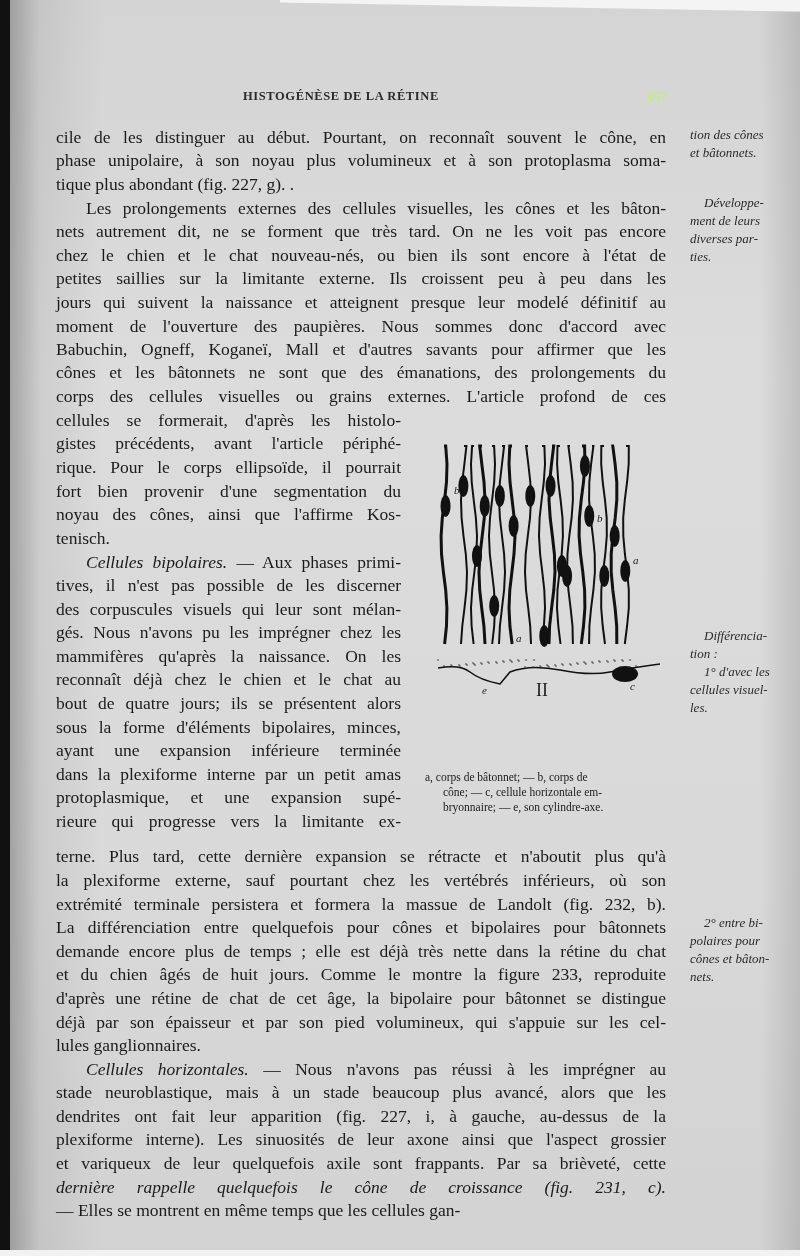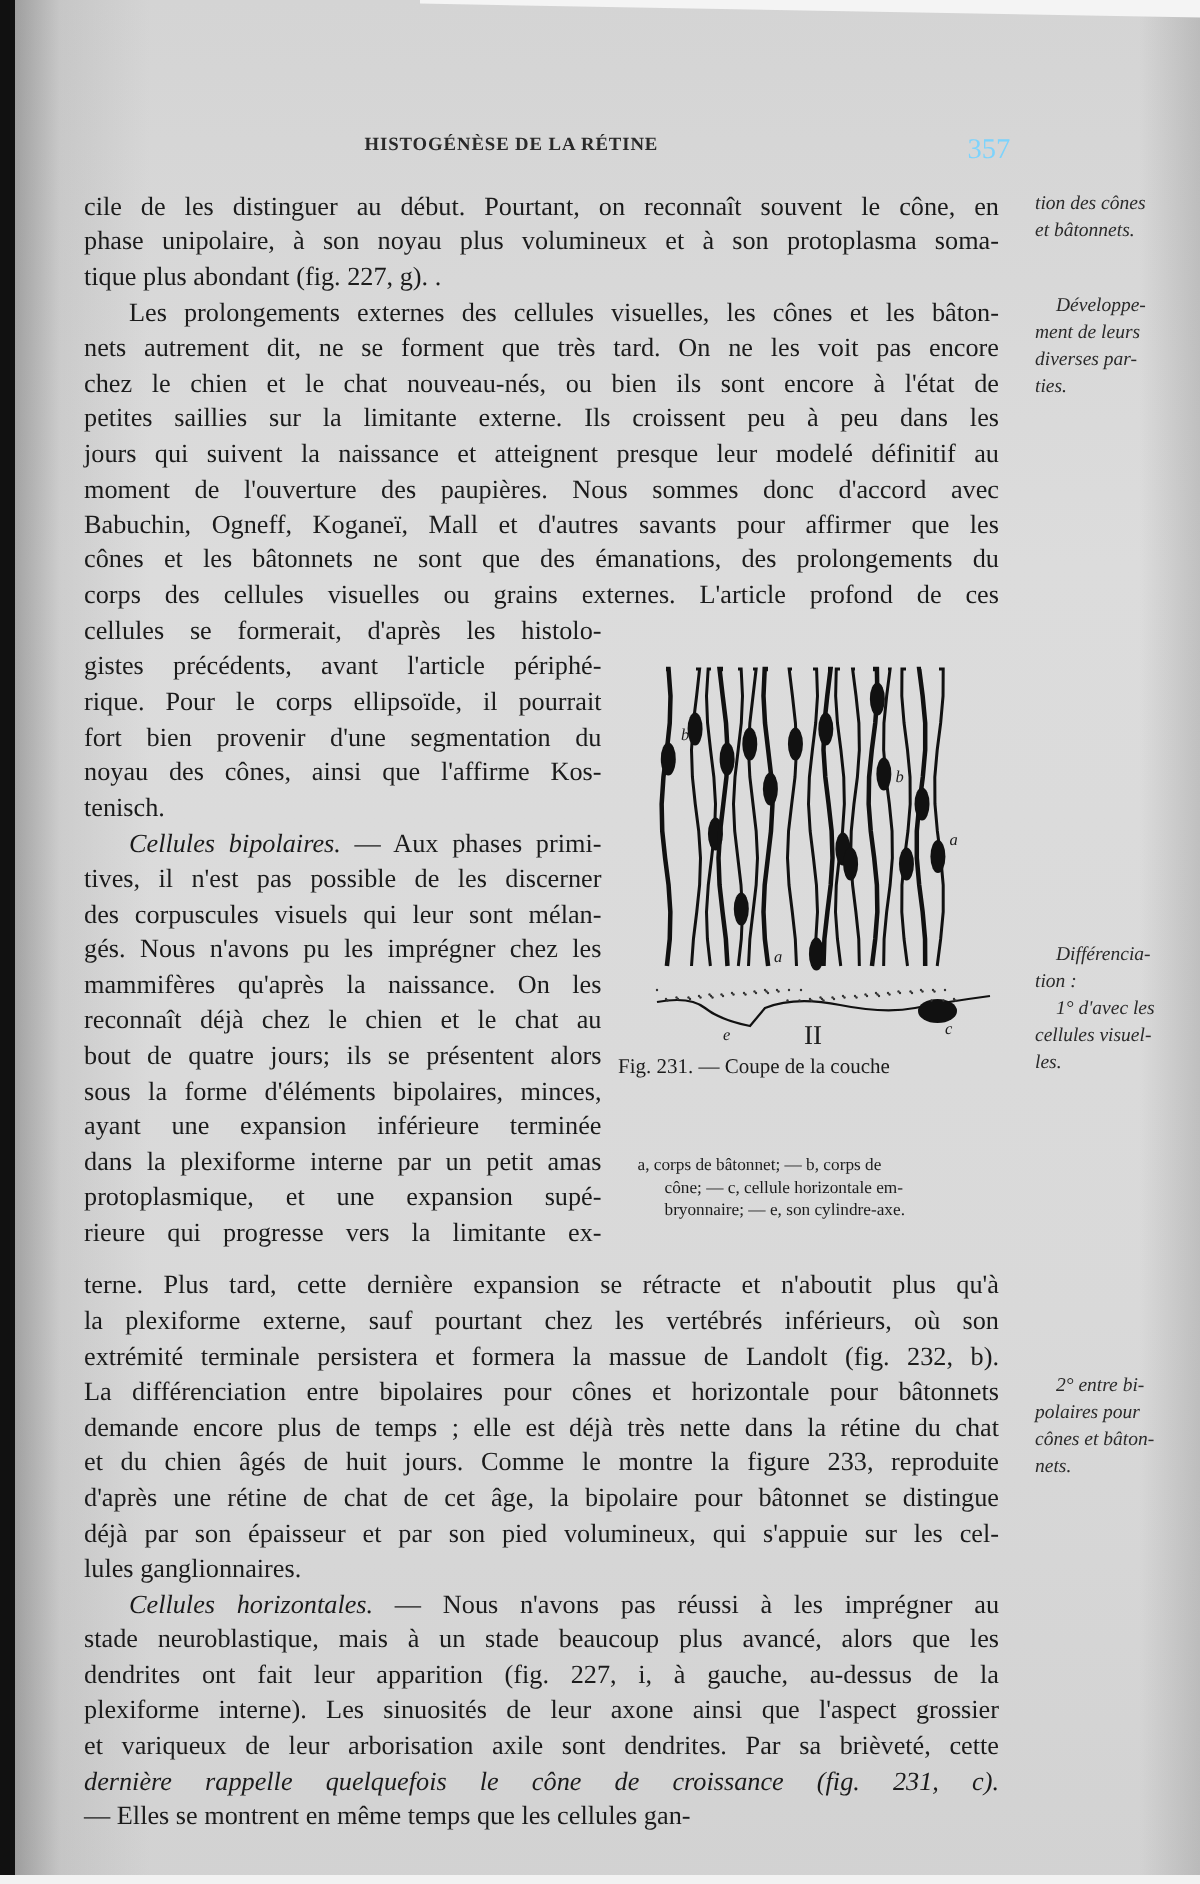--- a/index.html
+++ b/index.html
@@ -21,21 +21,21 @@
     background: #f4f4f4;
     clip-path: polygon(0 0, 100% 0, 100% 100%, 0 20%);
   }
   .bottomwhite { position: absolute; left: 0; top: 1250px; width: 800px; height: 6px; background: #f2f2f2; }
   .leftdark { position: absolute; left: 0; top: 0; width: 12px; height: 1256px; background: #111; }
 
   .running-head {
     position: absolute; top: 89px; left: 243px; font-size: 12.5px; letter-spacing: 0.6px;
     font-variant: small-caps; font-weight: bold; color: #2a2a2a;
   }
-  .folio { position: absolute; top: 89px; left: 645px; font-size: 19px; color: #7dd3fc; }
+  .folio { position: absolute; top: 89px; left: 645px; font-size: 15px; color: #bef264; }
 
   .line {
     position: absolute; left: 56px; white-space: nowrap;
     font-size: 17.5px; line-height: 22px; text-align: justify; text-align-last: justify;
   }
   .full { width: 610px; }
   .narrow { width: 345px; }
   .ind { left: 86px; }
   .full.ind { width: 580px; }
   .narrow.ind { width: 315px; }
@@ -103,31 +103,31 @@
     <div class="line narrow" style="top: 668px;">reconnaît déjà chez le chien et le chat au</div>
     <div class="line narrow" style="top: 692px;">bout de quatre jours; ils se présentent alors</div>
     <div class="line narrow" style="top: 716px;">sous la forme d'éléments bipolaires, minces,</div>
     <div class="line narrow" style="top: 739px;">ayant une expansion inférieure terminée</div>
     <div class="line narrow" style="top: 763px;">dans la plexiforme interne par un petit amas</div>
     <div class="line narrow" style="top: 786px;">protoplasmique, et une expansion supé-</div>
     <div class="line narrow" style="top: 810px;">rieure qui progresse vers la limitante ex-</div>
     <div class="line full" style="top: 845px;">terne. Plus tard, cette dernière expansion se rétracte et n'aboutit plus qu'à</div>
     <div class="line full" style="top: 869px;">la plexiforme externe, sauf pourtant chez les vertébrés inférieurs, où son</div>
     <div class="line full" style="top: 893px;">extrémité terminale persistera et formera la massue de Landolt (fig. 232, b).</div>
-    <div class="line full" style="top: 916px;">La différenciation entre bipolaires pour cônes et horizontale pour bâtonnets</div>
+    <div class="line full" style="top: 916px;">La différenciation entre quelquefois pour cônes et bipolaires pour bâtonnets</div>
     <div class="line full" style="top: 940px;">demande encore plus de temps ; elle est déjà très nette dans la rétine du chat</div>
     <div class="line full" style="top: 963px;">et du chien âgés de huit jours. Comme le montre la figure 233, reproduite</div>
     <div class="line full" style="top: 987px;">d'après une rétine de chat de cet âge, la bipolaire pour bâtonnet se distingue</div>
     <div class="line full" style="top: 1011px;">déjà par son épaisseur et par son pied volumineux, qui s'appuie sur les cel-</div>
     <div class="line full last" style="top: 1034px;">lules ganglionnaires.</div>
     <div class="line full ind" style="top: 1058px;"><span class="it">Cellules horizontales.</span> <span>— Nous n'avons pas réussi à les imprégner au</span></div>
     <div class="line full" style="top: 1081px;">stade neuroblastique, mais à un stade beaucoup plus avancé, alors que les</div>
     <div class="line full" style="top: 1105px;">dendrites ont fait leur apparition (fig. 227, i, à gauche, au-dessus de la</div>
     <div class="line full" style="top: 1128px;">plexiforme interne). Les sinuosités de leur axone ainsi que l'aspect grossier</div>
-    <div class="line full" style="top: 1152px;">et variqueux de leur arborisation axile sont dendrites. Par sa brièveté, cette</div>
+    <div class="line full" style="top: 1152px;">et variqueux de leur quelquefois axile sont frappants. Par sa brièveté, cette</div>
     <div class="line full" style="top: 1176px; font-style: italic;">dernière rappelle quelquefois le cône de croissance (fig. 231, c).</div>
     <div class="line full last" style="top: 1199px;">— Elles se montrent en même temps que les cellules gan-</div>
   </div>
 
 <div class="margin-note" style="top:126px">
   <span class="mline">tion des cônes</span>
   <span class="mline">et bâtonnets.</span>
 </div>
 <div class="margin-note" style="top:194px">
   <span class="mline mind">Développe-</span>
@@ -251,19 +251,18 @@
   <span class="fig-label" style="left:24px;top:52px">b</span>
   <span class="fig-label" style="left:167px;top:80px">b</span>
   <span class="fig-label" style="left:203px;top:122px">a</span>
   <span class="fig-label" style="left:86px;top:200px">a</span>
   <span class="fig-label" style="left:52px;top:252px">e</span>
   <span class="fig-label" style="left:200px;top:248px">c</span>
   <span class="fig-label" style="left:106px;top:248px;font-style:normal;font-size:18px">II</span>
 </div>
 
 <div class="fig-caption">
-  <span class="cap-l">Fig. 231. — Coupe de la couche</span>
 </div>
 <div class="fig-legend">
   <span class="leg-l">a, corps de bâtonnet; — b, corps de</span>
   <span class="leg-l leg-i">cône; — c, cellule horizontale em-</span>
   <span class="leg-l leg-i">bryonnaire; — e, son cylindre-axe.</span>
 </div>
 
 </body></html>

